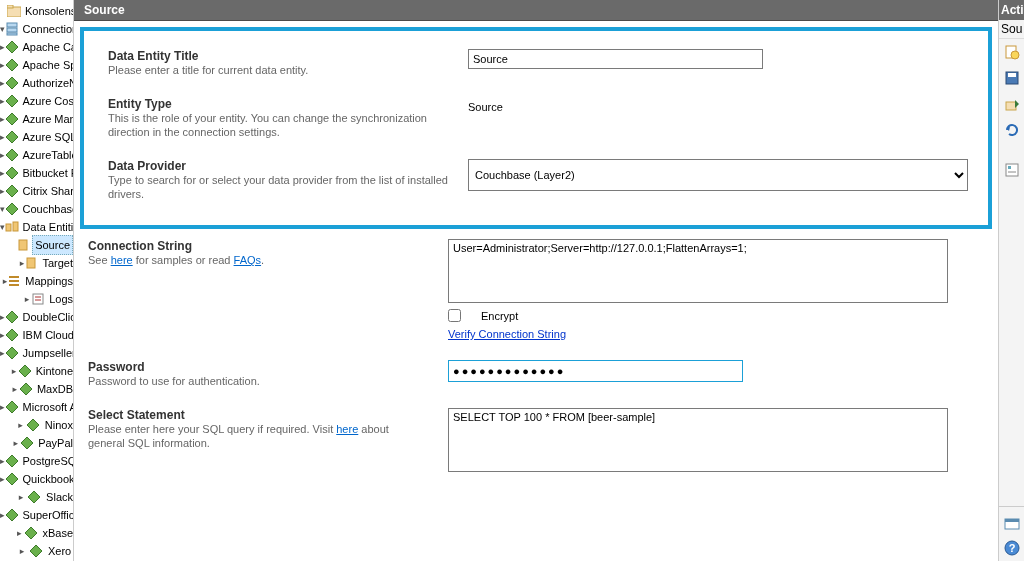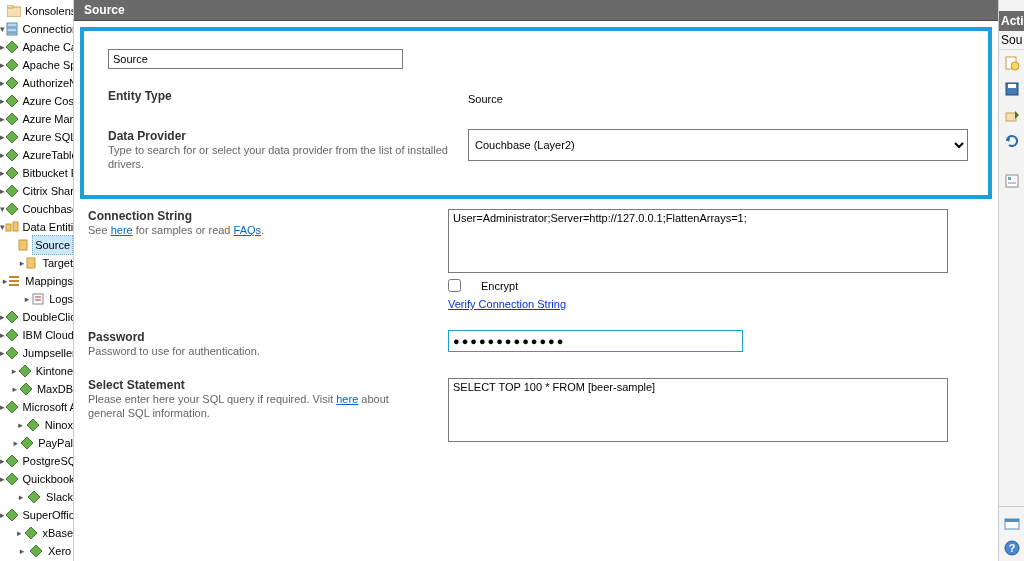--- a/index.html
+++ b/index.html
@@ -34,21 +34,21 @@
 .sel { width: 500px; height: 32px; border: 1px solid #7a7a7a; background: #fff; padding: 1px 2px; }
 .ta { width: 500px; height: 64px; border: 1px solid #7a7a7a; padding: 2px 4px; font: inherit; resize: none; overflow-y: scroll; }
 .static-val { padding: 4px 0; }
 .chk-row { display:flex; align-items:center; gap:20px; margin-top:4px; }
 .chk { width:13px; height:13px; }
 .link { color:#0033cc; text-decoration: underline; cursor:pointer; display:inline-block; margin-top:6px; }
 .pwd { width:295px; height:22px; border:1px solid #1ba0d7; padding:2px 4px; letter-spacing:2px; font-family: Arial; }
 
 
 .rstrip { width: 26px; border-left:1px solid #ccc; background:#f4f4f4; display:flex; flex-direction:column; }
-.rstrip .hdr { background:#6a6a6a; color:#fff; font-weight:bold; font-size:12px; padding:3px 2px; overflow:hidden;margin-top:11px; }
+.rstrip .hdr { background:#6a6a6a; color:#fff; font-weight:bold; font-size:12px; padding:3px 2px; overflow:hidden; }
 .rstrip .grp { font-size:12px; padding:2px 2px; overflow:hidden; white-space:nowrap; border-bottom:1px solid #ddd; }
 .rstrip .btn { width:22px; height:22px; margin:2px auto; display:flex; align-items:center; justify-content:center; border:1px solid transparent; }
 .spacer { flex:1; }
 .rstrip .sec2 { border-top:1px solid #ccc; padding-top:4px; }
 
 
 svg { display:block; }
 </style>
 </head>
 <body>
@@ -382,28 +382,33 @@
         </div>
       </div>
   </div>
 
   <div class="main">
     <div class="main-header">Source</div>
     <div class="main-body">
       <div class="highlight-box">
 
         <div class="section">
+          <div class="left">
+            <div class="field-title">Data Entity Title</div>
+            <div class="field-desc">Please enter a title for current data entity.</div>
+          </div>
           <div class="right">
             <input type="text" class="txt" value="Source" style="">
           </div>
         </div>
 
         <div class="section">
           <div class="left">
             <div class="field-title">Entity Type</div>
+            <div class="field-desc">This is the role of your entity. You can change the synchronization direction in the connection settings.</div>
           </div>
           <div class="right">
             <div class="static-val">Source</div>
           </div>
         </div>
 
         <div class="section">
           <div class="left">
             <div class="field-title">Data Provider</div>
             <div class="field-desc">Type to search for or select your data provider from the list of installed drivers.</div>

